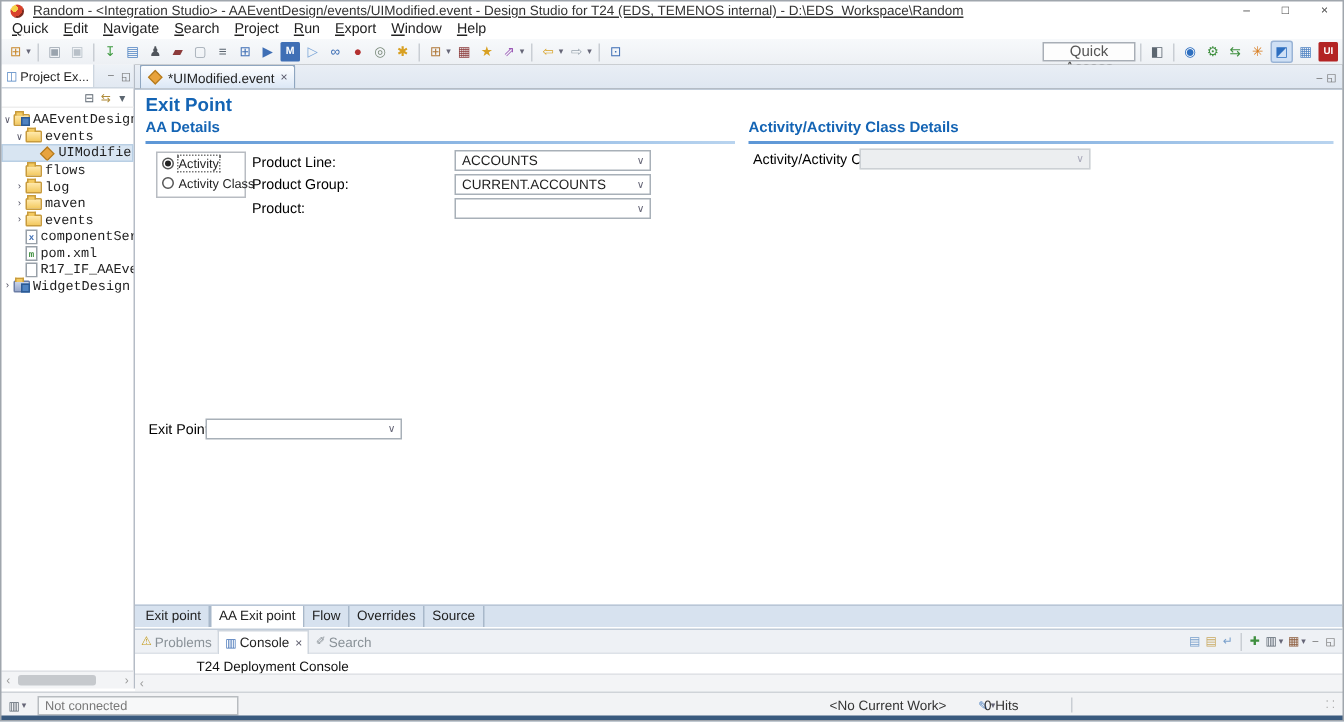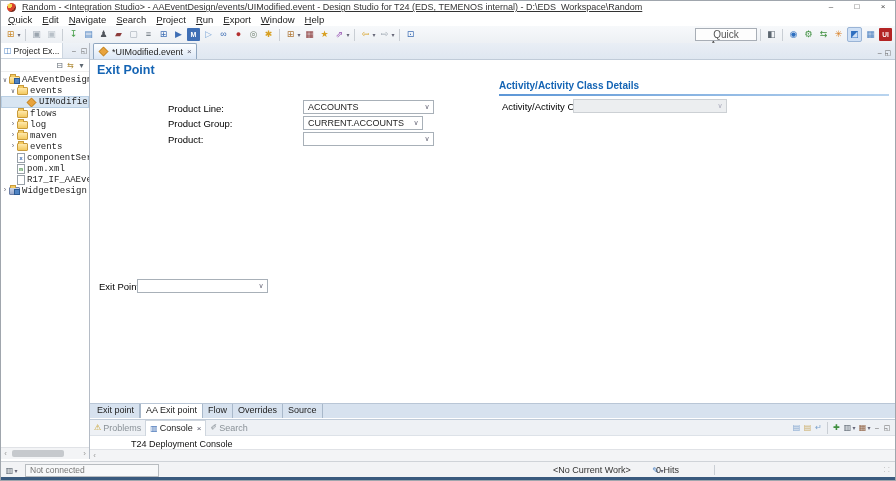--- a/index.html
+++ b/index.html
@@ -269,27 +269,40 @@
     </span>
     <span id="edit-winbtns">
       <span class="vbtn">–</span>
       <span class="vbtn">◱</span>
     </span>
   </div>
 
   <div id="edit-content">
     <div id="page-title">Exit Point</div>
 
+    <div id="aa-sec">
+      <div class="sec-head">AA Details</div>
+    </div>
+    <div id="radio-box">
+      <div class="radio-row">
+        <span class="radio on"></span>
+        <span class="radio-label focus">Activity</span>
+      </div>
+      <div class="radio-row">
+        <span class="radio"></span>
+        <span class="radio-label">Activity Class</span>
+      </div>
+    </div>
     <span class="flabel" style="left:78px;top:43px">Product Line:</span>
     <div class="dd" style="left:213px;top:40px;width:131px">
       <span class="val">ACCOUNTS</span>
       <span class="chev">∨</span>
     </div>
     <span class="flabel" style="left:78px;top:58px">Product Group:</span>
-    <div class="dd" style="left:213px;top:56px;width:120px">
+    <div class="dd" style="left:213px;top:56px;width:131px">
       <span class="val">CURRENT.ACCOUNTS</span>
       <span class="chev">∨</span>
     </div>
     <span class="flabel" style="left:78px;top:74px">Product:</span>
     <div class="dd" style="left:213px;top:72px;width:131px">
       <span class="val"></span>
       <span class="chev">∨</span>
     </div>
 
     <div id="act-sec">

